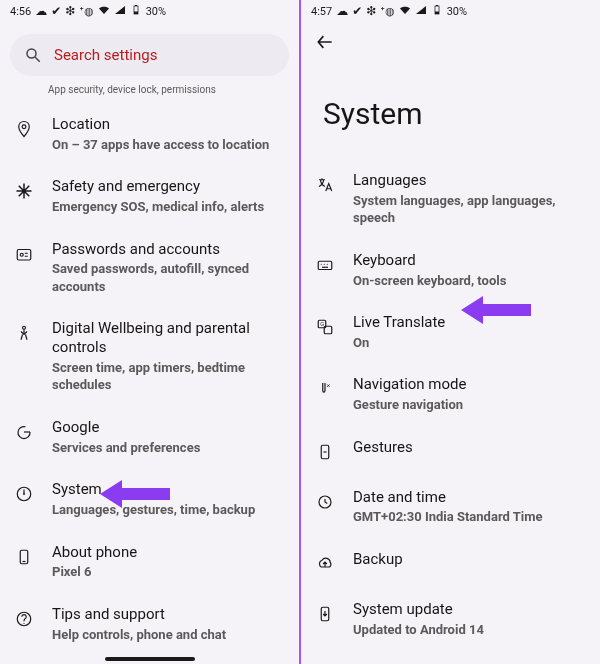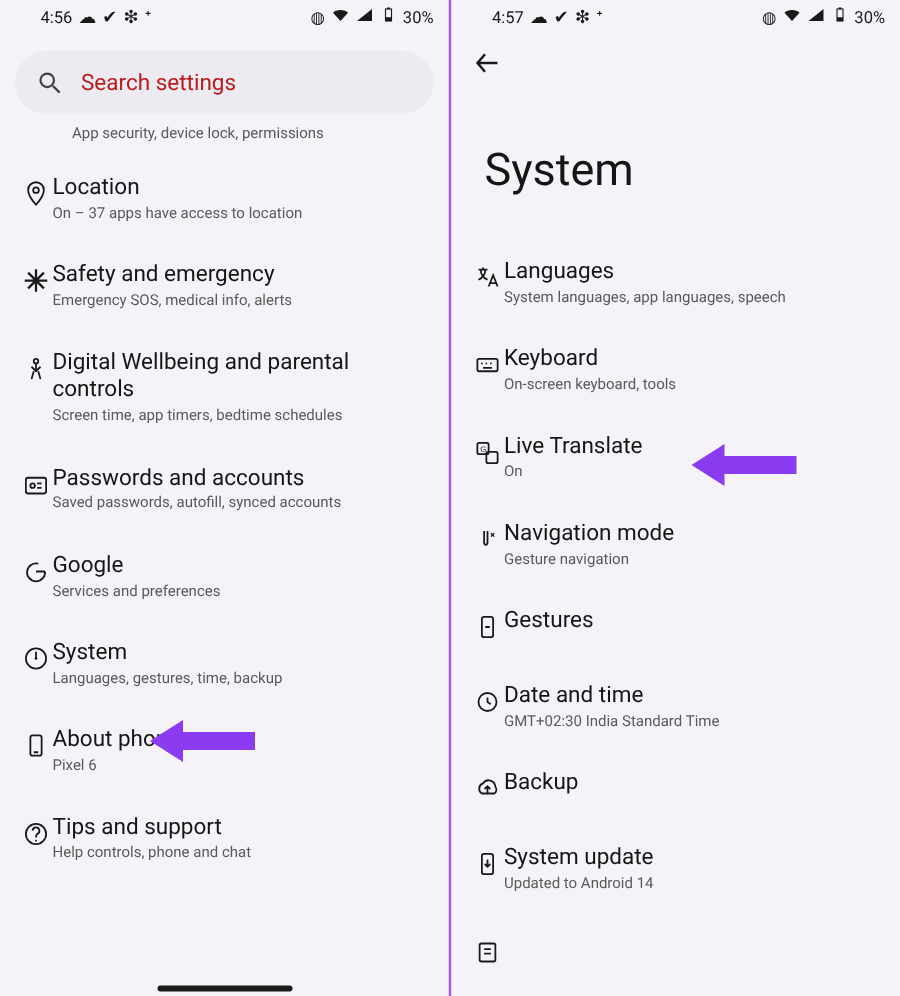--- a/index.html
+++ b/index.html
@@ -23,25 +23,23 @@
     border-left: 1px solid #a855f7;
     border-right: 1px solid #a855f7;
     height: 664px;
     flex-shrink: 0;
   }
   
   .status {
     height: 22px;
     display: flex;
     align-items: center;
-    justify-content: space-between;
     padding: 0 10px;
     font-size: 11px;
     color: #1a1a1a;
-    margin-left: 17px;
   }
   .status .left, .status .right {
     display: flex;
     align-items: center;
     gap: 4px;
   }
   .status .right span { font-size: 11px; }
   .status svg { width: 12px; height: 12px; fill: #1a1a1a; }
   .status .icon-sm { font-size: 12px; line-height: 1; }
 
@@ -64,21 +62,21 @@
     font-size: 10px;
     color: #5a5a5a;
     padding: 4px 0 8px 48px;
   }
 
   
   .row {
     display: flex;
     align-items: flex-start;
     padding: 12px 14px 12px 14px;
-    gap: 1px;
+    gap: 18px;
     cursor: pointer;
     position: relative;
   }
   .row .ico {
     width: 20px;
     height: 24px;
     display: flex;
     align-items: center;
     justify-content: center;
     flex-shrink: 0;
@@ -86,23 +84,24 @@
   }
   .row .ico svg { width: 18px; height: 18px; fill: none; stroke: #1a1a1a; stroke-width: 1.6; }
   .row .txt { flex: 1; min-width: 0; }
   .row .title {
     font-size: 15px;
     color: #161616;
     line-height: 1.25;
     margin-bottom: 2px;
   }
   .row .sub {
-    font-size: 10px;
+    font-size: 13px;
     color: #5a5a5a;
     line-height: 1.35;
+    font-weight: bold;
   }
 
   
   .back-row {
     padding: 10px 14px 0 14px;
   }
   .back-row svg { width: 20px; height: 20px; stroke: #1a1a1a; stroke-width: 2; fill: none; }
   .page-title {
     font-size: 30px;
     color: #161616;
@@ -189,41 +188,41 @@
       </div>
     <div class="txt">
         <div class="title">Safety and emergency</div>
         <div class="sub">Emergency SOS, medical info, alerts</div>
       </div>
   </div>
 
   <div class="row">
     <div class="ico">
         <svg viewBox="0 0 24 24">
-          <circle cx="12" cy="5" r="2"></circle>
-          <path d="M12 7 L12 14 M8 10 L12 14 L16 10 M10 14 L8 21 M14 14 L16 21"></path>
-        </svg>
-      </div>
-    <div class="txt">
-        <div class="title">Digital Wellbeing and parental controls</div>
-        <div class="sub">Screen time, app timers, bedtime schedules</div>
-      </div>
-  </div>
-
-  <div class="row">
-    <div class="ico">
-        <svg viewBox="0 0 24 24">
           <rect x="3" y="6" width="18" height="14" rx="2"></rect>
           <circle cx="9" cy="13" r="2"></circle>
           <path d="M13 15 L17 15 M13 11 L17 11"></path>
         </svg>
       </div>
     <div class="txt">
         <div class="title">Passwords and accounts</div>
         <div class="sub">Saved passwords, autofill, synced accounts</div>
+      </div>
+  </div>
+
+  <div class="row">
+    <div class="ico">
+        <svg viewBox="0 0 24 24">
+          <circle cx="12" cy="5" r="2"></circle>
+          <path d="M12 7 L12 14 M8 10 L12 14 L16 10 M10 14 L8 21 M14 14 L16 21"></path>
+        </svg>
+      </div>
+    <div class="txt">
+        <div class="title">Digital Wellbeing and parental controls</div>
+        <div class="sub">Screen time, app timers, bedtime schedules</div>
       </div>
   </div>
 
   <div class="row">
     <div class="ico">
         <svg viewBox="0 0 24 24">
           <path d="M20 12 A8 8 0 1 1 14 5"></path>
           <path d="M12 12 L20 12"></path>
         </svg>
       </div>

